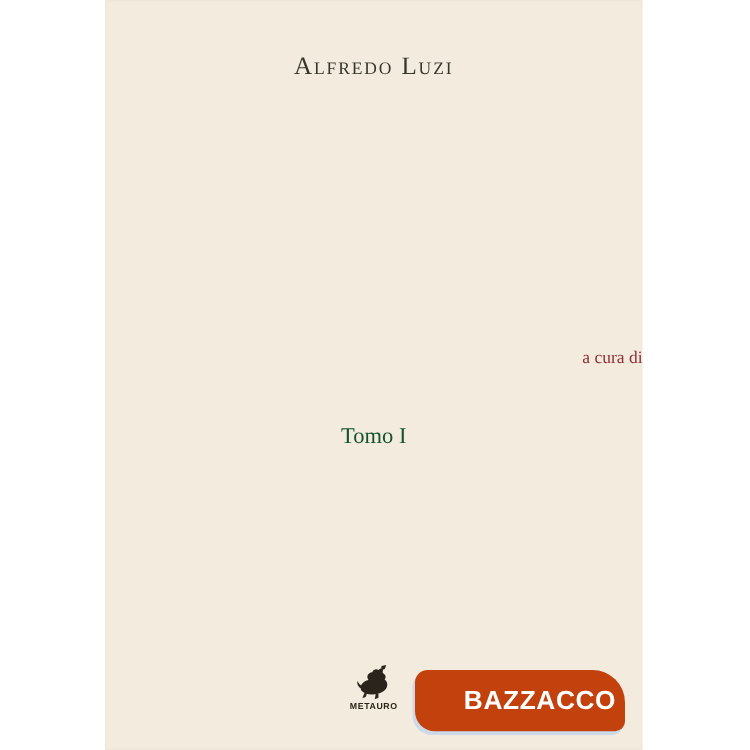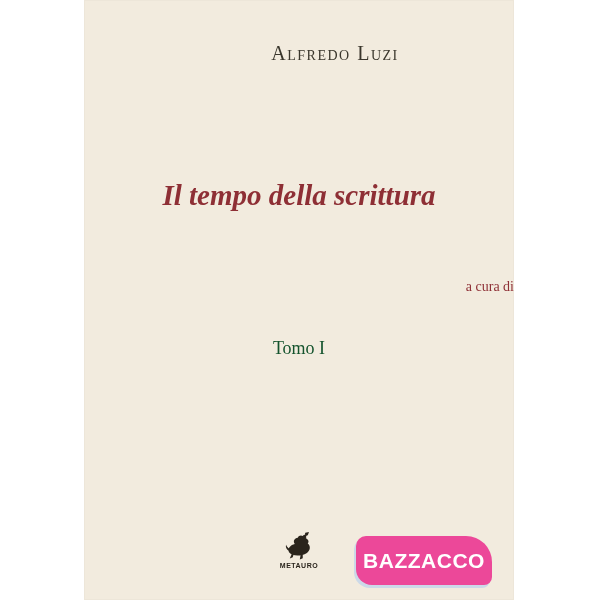--- a/index.html
+++ b/index.html
@@ -32,21 +32,20 @@
     width: 100%;
     text-align: center;
     white-space: nowrap;
   }
   .author {
     top: 42px;
     font-variant: small-caps;
     font-size: 20px;
     letter-spacing: 1.5px;
     color: #3a362c;
-    padding-left: 36px;
   }
   .title {
     top: 179px;
     font-style: italic;
     font-weight: bold;
     font-size: 29px;
     color: #8e2f35;
   }
   .subtitle {
     top: 220px;
@@ -87,48 +86,48 @@
     font-family: "Liberation Sans", sans-serif;
     font-size: 7px;
     font-weight: bold;
     letter-spacing: 0.5px;
     color: #2a241c;
     margin-top: 0px;
     line-height: 1;
   }
   .publisher-badge {
     position: absolute;
-    left: 272px;
+    left: 248px;
     top: 536px;
     width: 136px;
     height: 49px;
-    background: #ec4899;
+    background: #c2410c;
     border-radius: 10px 26px 8px 16px;
     box-shadow: -2px 3px 0 #ccd9e8;
     display: flex;
     align-items: center;
     justify-content: center;
+    padding-left: 32px;
   }
   .publisher-badge .badge-label {
     font-family: "Liberation Sans", sans-serif;
     font-weight: bold;
     font-size: 21px;
     letter-spacing: 0.5px;
     color: #ffffff;
   }
 </style>
 </head>
 <body>
 
 <div class="page">
   <div class="cover">
 
     <div class="center-text author">Alfredo Luzi</div>
 
-    <div class="center-text title">Il tempo della scrittura</div>
 
 
     <div class="center-text curator-intro">a cura di</div>
 
 
     <div class="center-text volume">Tomo I</div>
 
     <div class="publisher-logo">
       <svg width="30" height="31" viewBox="0 0 36 36" aria-hidden="true">
         <g fill="#2a241c">

